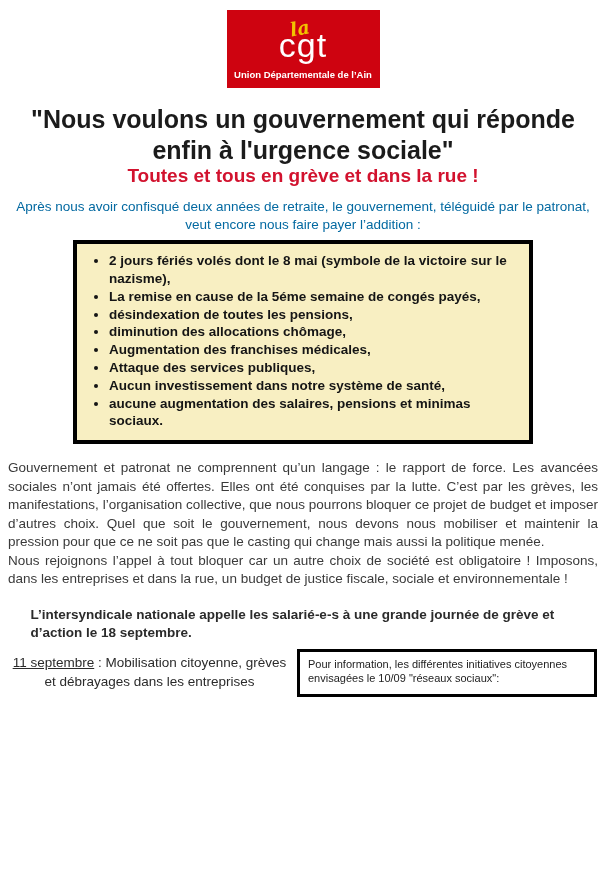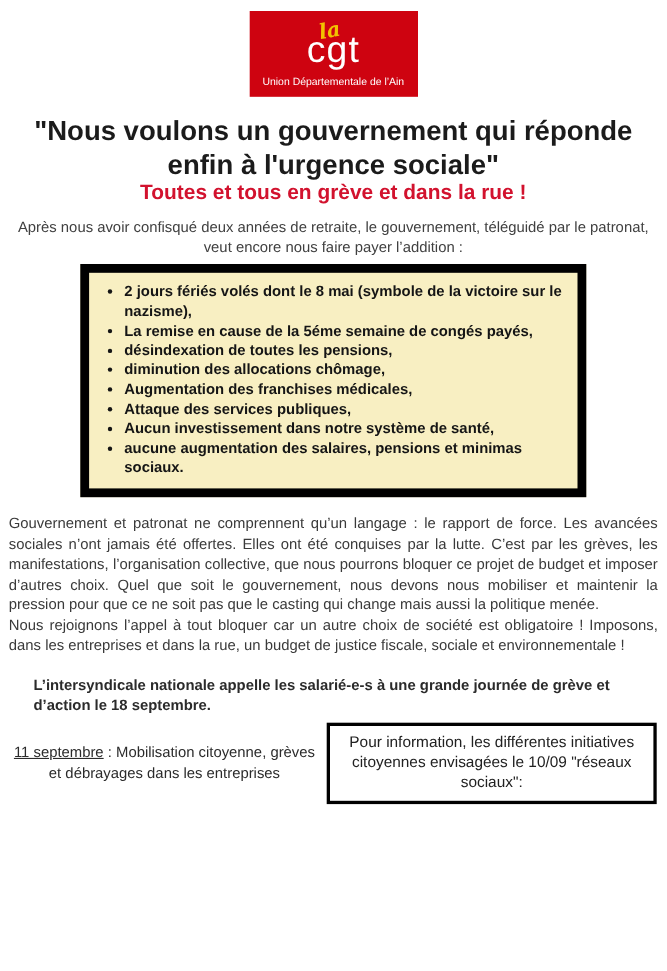--- a/index.html
+++ b/index.html
@@ -13,36 +13,36 @@
     width:153px; height:78px; margin:10px auto 0; background:#ce0310;
     display:flex; flex-direction:column; align-items:center; justify-content:center;
     color:#fff;
   }
   .logo-la {
     font-family:"DejaVu Serif", serif; font-style:italic; font-weight:bold;
     color:#f2c200; font-size:19px; line-height:1; transform:rotate(-10deg);
     margin-bottom:-10px; margin-left:-6px;
   }
   .logo-cgt { font-size:34px; font-weight:normal; letter-spacing:1px; line-height:1; }
-  .logo-sub { font-size:9.5px; font-weight:normal; margin-top:7px; white-space:nowrap; }
+  .logo-sub { font-size:9.5px; font-weight:bold; margin-top:7px; white-space:nowrap; }
   
   .title {
     margin:16px auto 0; max-width:572px; text-align:center;
     font-size:25px; font-weight:bold; color:#1b1b1b; line-height:1.22;
   }
   .subtitle {
     text-align:center; font-size:19px; font-weight:bold; color:#d2122e;
   }
   .intro {
-    margin:11px 8px 0; text-align:center; font-size:13.5px; color:#404040; line-height:1.3;
+    margin:11px 8px 0; text-align:center; font-size:13.5px; color:#0369a1; line-height:1.3;
   }
   
   .demands {
     width:460px; margin:7px auto 0; background:#f8efc2;
-    border:8px solid #000000; padding:8px 10px 10px 12px;
+    border:4px solid #000000; padding:8px 10px 10px 12px;
   }
   .demands ul { list-style:disc; padding-left:20px; }
   .demands li { font-size:13.5px; font-weight:bold; color:#151515; line-height:1.32; }
   
   .body-block { margin:15px 8px 0; }
   .body-block p {
     font-size:13.5px; color:#3a3a3a; line-height:1.37; text-align:justify;
   }
   .statement {
     margin:17px auto 0; max-width:545px; text-align:left;
@@ -52,21 +52,21 @@
   .mid { display:flex; align-items:center; margin-top:7px; }
   .note {
     flex:1; text-align:center; font-size:13.5px; color:#2b2b2b;
     line-height:1.4; padding:0 6px 0 8px;
   }
   .note .date { text-decoration:underline; }
   .info-box {
     width:300px; margin-right:9px; border:3px solid #000;
     padding:5px 8px 8px; color:#222;
   }
-  .info-box .info-head { text-align:center; font-size:14px; line-height:1.3; }
+  .info-box .info-head { font-size:11px; line-height:1.3; }
   .info-box ul { list-style:disc; padding-left:17px; margin-top:3px; }
   .info-box li { font-size:11px; line-height:1.42; }
 </style>
 </head>
 <body>
 
 <div class="page">
 
   <div class="logo">
     <div class="logo-la">la</div>

